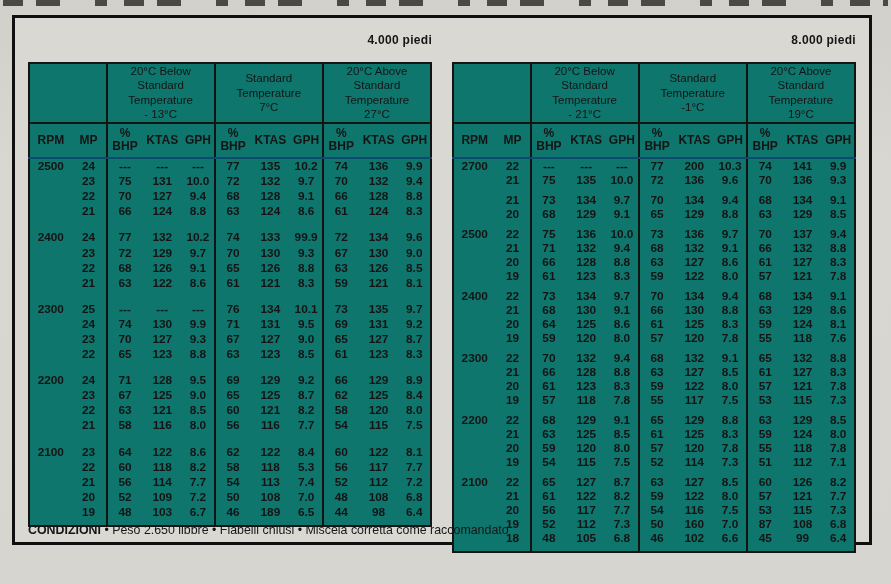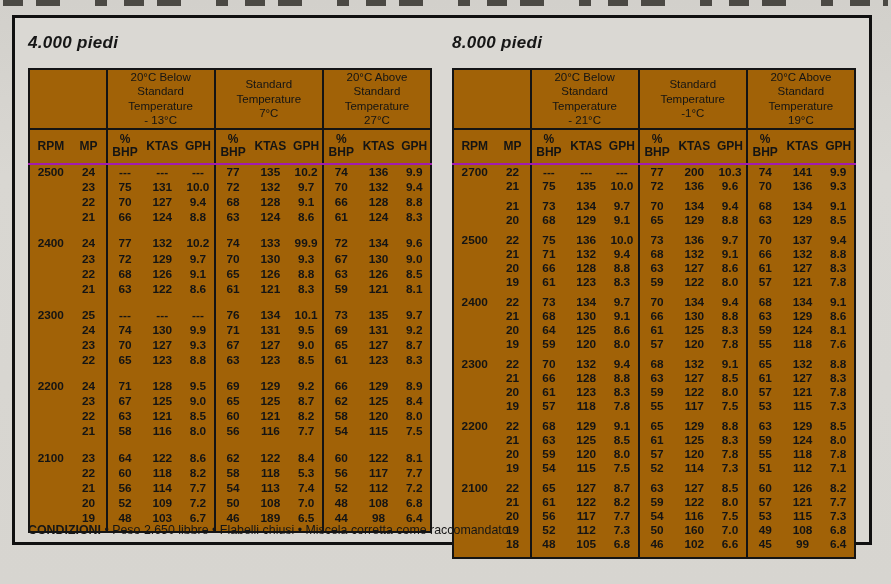--- a/index.html
+++ b/index.html
@@ -13,37 +13,37 @@
     background:repeating-linear-gradient(90deg,#26241f 0 20px,transparent 20px 33px,#26241f 33px 57px,transparent 57px 92px,#26241f 92px 104px,transparent 104px 121px);
   }
   .ghost{position:absolute; background:#a8a6a1; opacity:.28; filter:blur(1.2px); height:8px; border-radius:2px;}
   .frame{
     position:absolute; left:12px; top:15px; width:860px; height:530px;
     border:3px solid #101010; background:#dad8d3; box-sizing:border-box;
   }
   .tables-row{display:flex; justify-content:space-between; padding:9px 13px 0 13px;}
   .perf-table{width:48.8%;}
   .table-title{
-    margin:0 0 15px 0; padding-top:6px; text-align:left;
-    font-size:17px; font-weight:700; letter-spacing:.3px;font-style:italic;
+    margin:0 0 15px 0; padding-top:6px; text-align:right;
+    font-size:12px; font-weight:700; letter-spacing:.3px;
   }
   table.ptable{
     border-collapse:collapse; table-layout:fixed; width:100%;
-    background:#a16207; border:2px solid #141414;
+    background:#0f766e; border:2px solid #141414;
   }
   table.ptable td{text-align:center; vertical-align:middle; padding:0; color:#141414; overflow:hidden;}
   td.gs{border-left:2px solid #141414;}
   td.grouphead{
     font-size:11.5px; line-height:1.25; white-space:pre-line; font-weight:400;
     border-bottom:2px solid #141414; height:47px;
   }
   td.corner{border-bottom:2px solid #141414;}
   td.subhead{
     font-weight:700; font-size:12px; line-height:1.05; white-space:pre-line;
-    border-bottom:2px solid #a21caf; height:33px;
+    border-bottom:2px solid #0c4a6e; height:33px;
   }
   td.num, td.mp-cell, td.rpm-cell{font-weight:700; font-size:11.8px;}
   .t0 tr.datarow td{height:15.1px;}
   .t1 tr.datarow td{height:12.6px;}
   .t0 tr.spacer td{height:11px;}
   .t1 tr.spacer td{height:6px;}
   tr.endpad td{height:6px;}
   .footer-row{
     position:absolute; left:13px; right:13px; bottom:5px;
     display:flex; justify-content:space-between; align-items:baseline;
@@ -807,21 +807,21 @@
                 </tr>
                 <tr class="datarow">
                   <td class="rpm-cell"></td>
                   <td class="mp-cell">19</td>
                   <td class="num gs">52</td>
                   <td class="num">112</td>
                   <td class="num">7.3</td>
                   <td class="num gs">50</td>
                   <td class="num">160</td>
                   <td class="num">7.0</td>
-                  <td class="num gs">49</td>
+                  <td class="num gs">87</td>
                   <td class="num">108</td>
                   <td class="num">6.8</td>
                 </tr>
                 <tr class="datarow">
                   <td class="rpm-cell"></td>
                   <td class="mp-cell">18</td>
                   <td class="num gs">48</td>
                   <td class="num">105</td>
                   <td class="num">6.8</td>
                   <td class="num gs">46</td>

